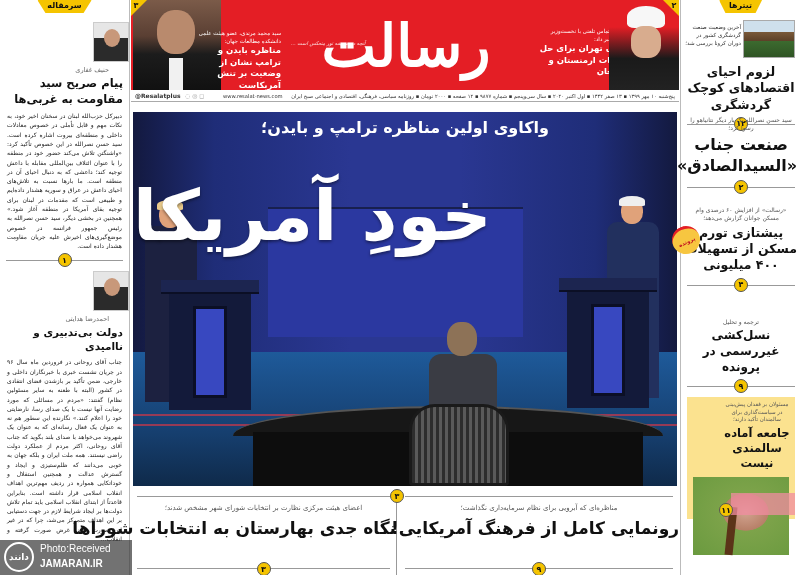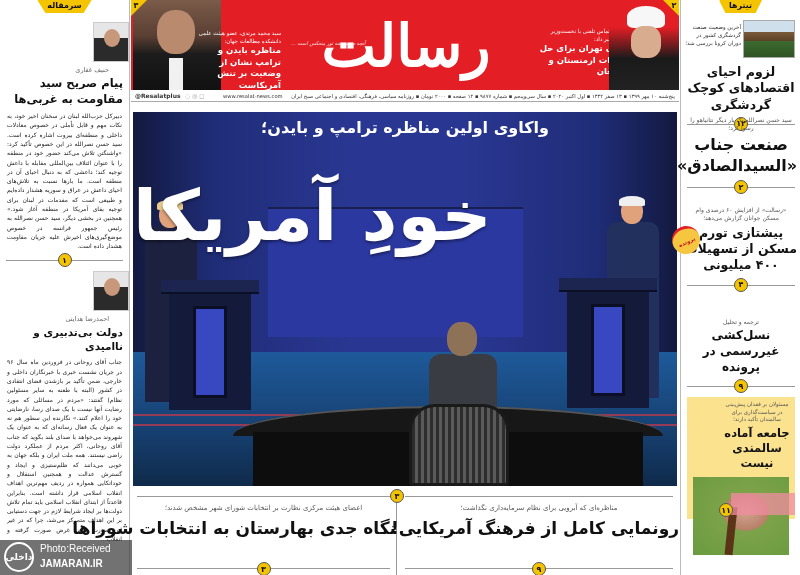--- a/index.html
+++ b/index.html
@@ -238,16 +238,16 @@
     <div class="photo"></div>
     <div class="stick"></div>
     <div class="pink-corner"></div>
     <span class="pg" style="position:absolute;left:32px;bottom:2px;">۱۱</span>
   </div>
 </div>
 
 <div class="pink-tag">پرونده</div>
 
 <div class="watermark">
-  <div class="wm-logo rtl">داخلی</div>
+  <div class="wm-logo rtl">دانند</div>
   <div class="wm-text1">Photo:Received</div>
   <div class="wm-text2">JAMARAN.IR</div>
 </div>
 
 </body></html>

